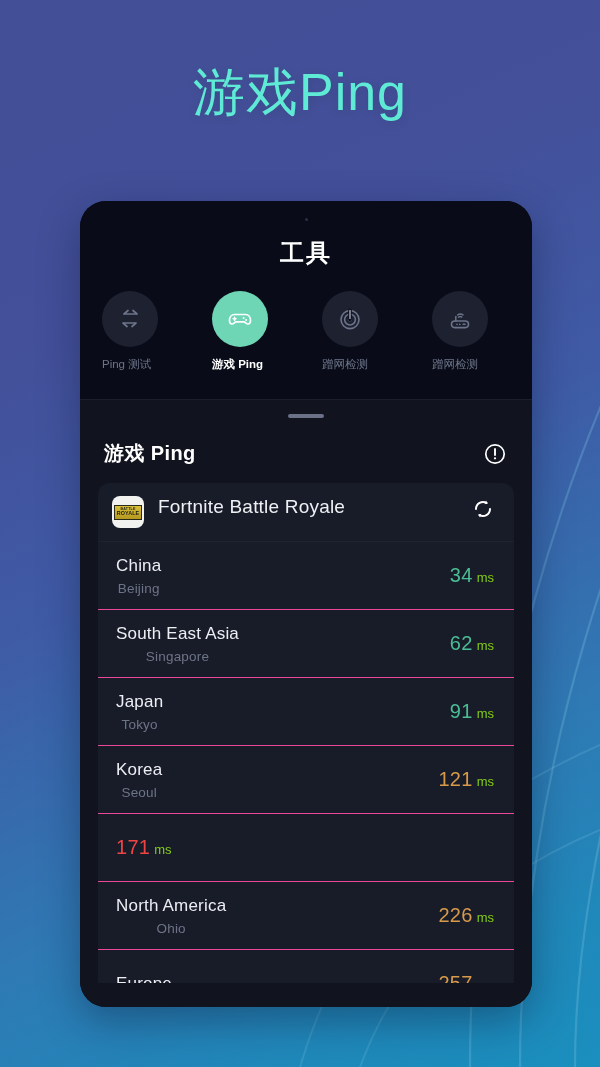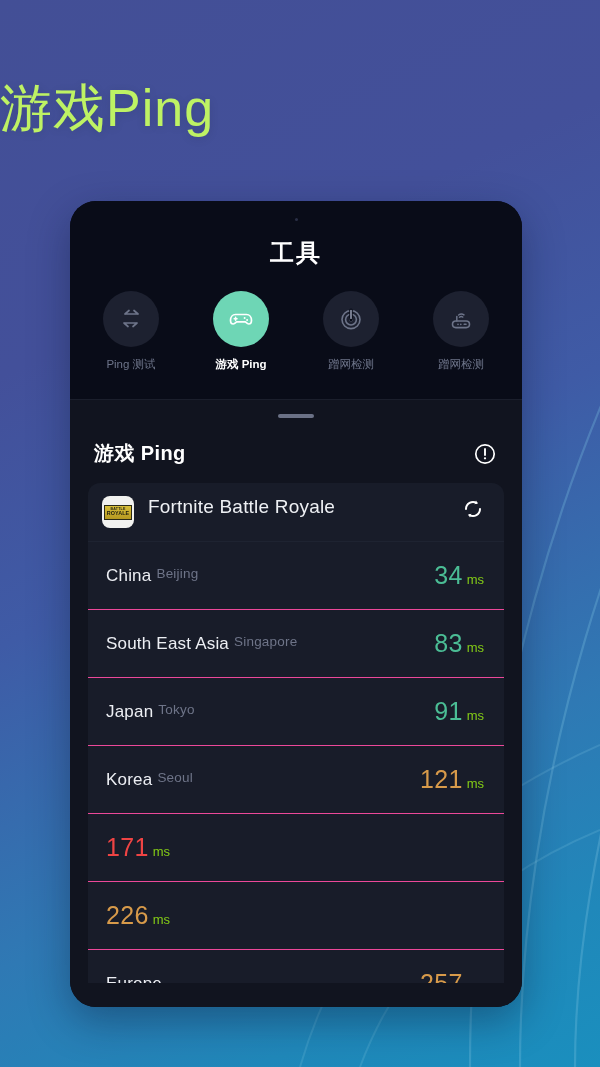--- a/index.html
+++ b/index.html
@@ -32,35 +32,36 @@
   }
   .bg-arcs {
     position: absolute;
     inset: 0;
     pointer-events: none;
   }
 
   
   .page-title {
     position: absolute;
-    top: 80px;
+    top: 64px;
     left: 0;
     width: 100%;
-    color: #bef264;
+    text-align: center;
+    color: #5eead4;
     font-size: 52px;
     font-weight: 400;
     letter-spacing: 1px;
     line-height: 1.1;
     text-shadow: 0 2px 10px rgba(0,0,0,0.12);
   }
 
   
   .phone {
     position: absolute;
-    left: 70px;
+    left: 80px;
     top: 201px;
     width: 452px;
     height: 806px;
     background: #090c18;
     border-radius: 26px;
     overflow: hidden;
     box-shadow: 0 14px 40px rgba(10,20,50,0.38);
   }
 
   .phone-notch-dot {
@@ -93,21 +94,21 @@
     display: flex;
     justify-content: space-between;
     align-items: flex-start;
     padding: 22px 22px 0 22px;
   }
 
   .tab {
     width: 78px;
     display: flex;
     flex-direction: column;
-    align-items: center;
+    align-items: flex-start;
     cursor: pointer;
   }
 
   .tab-circle {
     width: 56px;
     height: 56px;
     border-radius: 50%;
     background: #1d2130;
     display: flex;
     align-items: center;
@@ -231,40 +232,40 @@
   .ping-row {
     display: flex;
     align-items: center;
     justify-content: space-between;
     padding: 11px 20px 11px 18px;
     border-top: 1px solid #ec4899;
     min-height: 68px;
   }
   .ping-row:first-of-type { border-top: 1px solid #1e2331; }
 
-  .region-block { display: flex; flex-direction: row; gap: 5px; }
+  .region-block { display: flex; flex-direction: column; gap: 5px; }
   .region-name {
     color: #eceef3;
     font-size: 17px;
     letter-spacing: 0.2px;
   }
   .region-city {
     color: #6e7488;
     font-size: 13.5px;
     letter-spacing: 0.2px;
     text-align: center;
   }
 
   .latency {
     display: flex;
     align-items: baseline;
     gap: 4px;
   }
   .latency .val {
-    font-size: 25px;
+    font-size: 20px;
     letter-spacing: 0.3px;
   }
   .latency .unit {
     font-size: 13px;
     color: #84cc16;
   }
 </style>
 </head>
 <body>
 
@@ -394,21 +395,21 @@
               <span class="val" style="color: rgb(75, 189, 149);">34</span>
               <span class="unit">ms</span>
             </div>
           </div>
           <div class="ping-row">
             <div class="region-block">
               <div class="region-name">South East Asia</div>
               <div class="region-city">Singapore</div>
             </div>
             <div class="latency">
-              <span class="val" style="color: rgb(75, 189, 149);">83</span>
+              <span class="val" style="color: rgb(75, 189, 149);">62</span>
               <span class="unit">ms</span>
             </div>
           </div>
           <div class="ping-row">
             <div class="region-block">
               <div class="region-name">Japan</div>
               <div class="region-city">Tokyo</div>
             </div>
             <div class="latency">
               <span class="val" style="color: rgb(75, 189, 149);">91</span>
@@ -425,20 +426,24 @@
               <span class="unit">ms</span>
             </div>
           </div>
           <div class="ping-row">
             <div class="latency">
               <span class="val" style="color: #ef4444;">171</span>
               <span class="unit">ms</span>
             </div>
           </div>
           <div class="ping-row">
+            <div class="region-block">
+              <div class="region-name">North America</div>
+              <div class="region-city">Ohio</div>
+            </div>
             <div class="latency">
               <span class="val" style="color: rgb(215, 154, 74);">226</span>
               <span class="unit">ms</span>
             </div>
           </div>
           <div class="ping-row">
             <div class="region-block">
               <div class="region-name">Europe</div>
             </div>
             <div class="latency">

